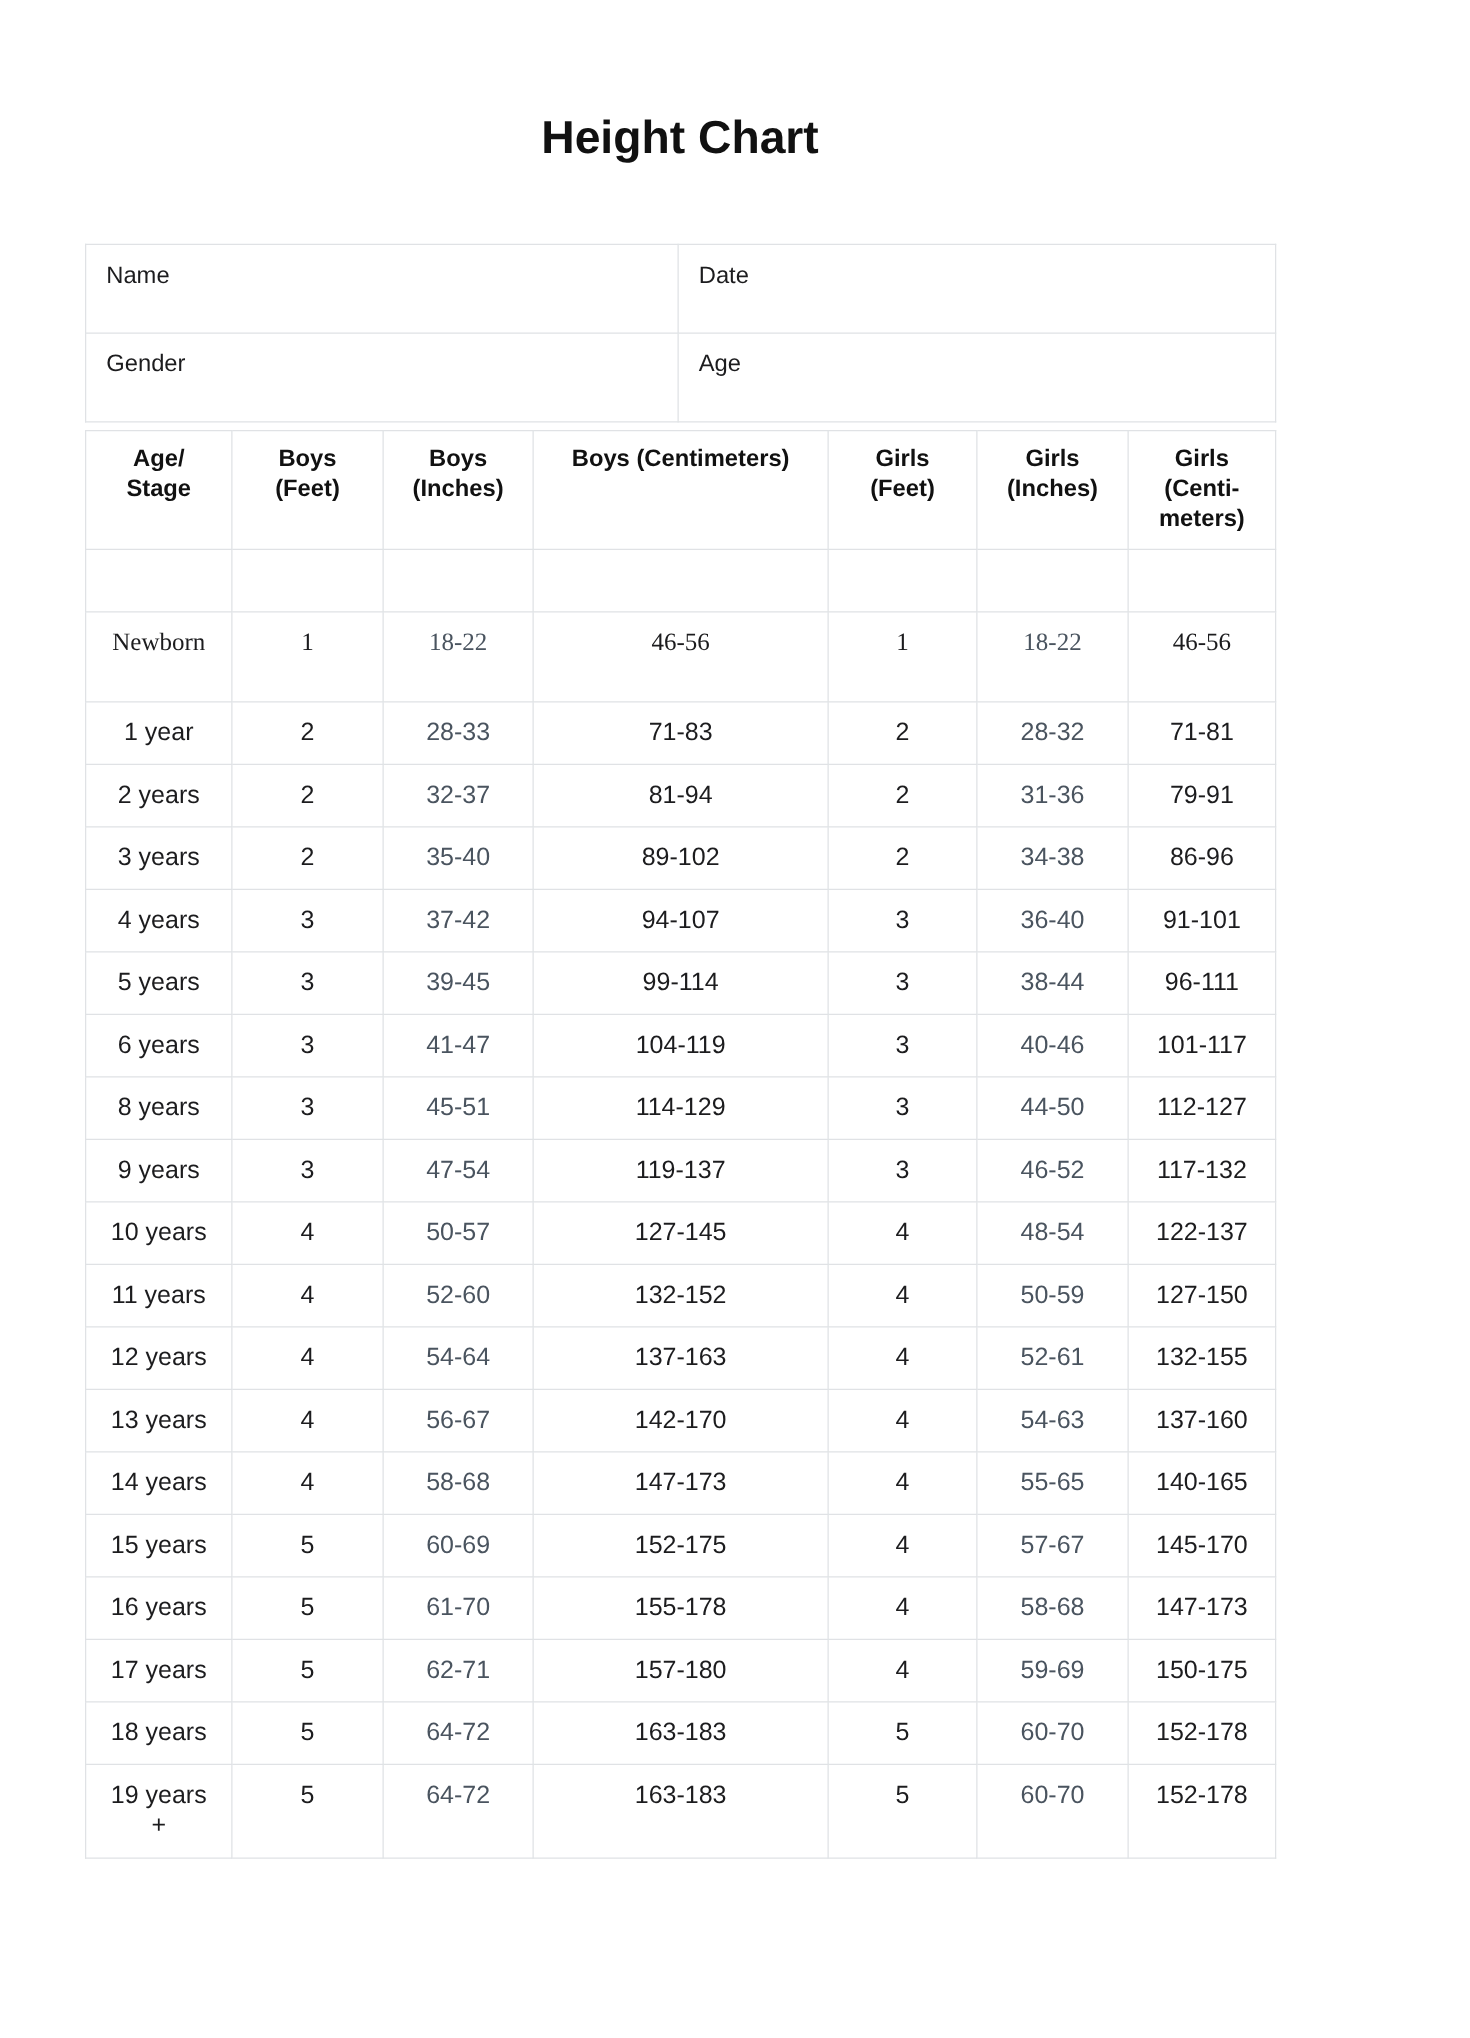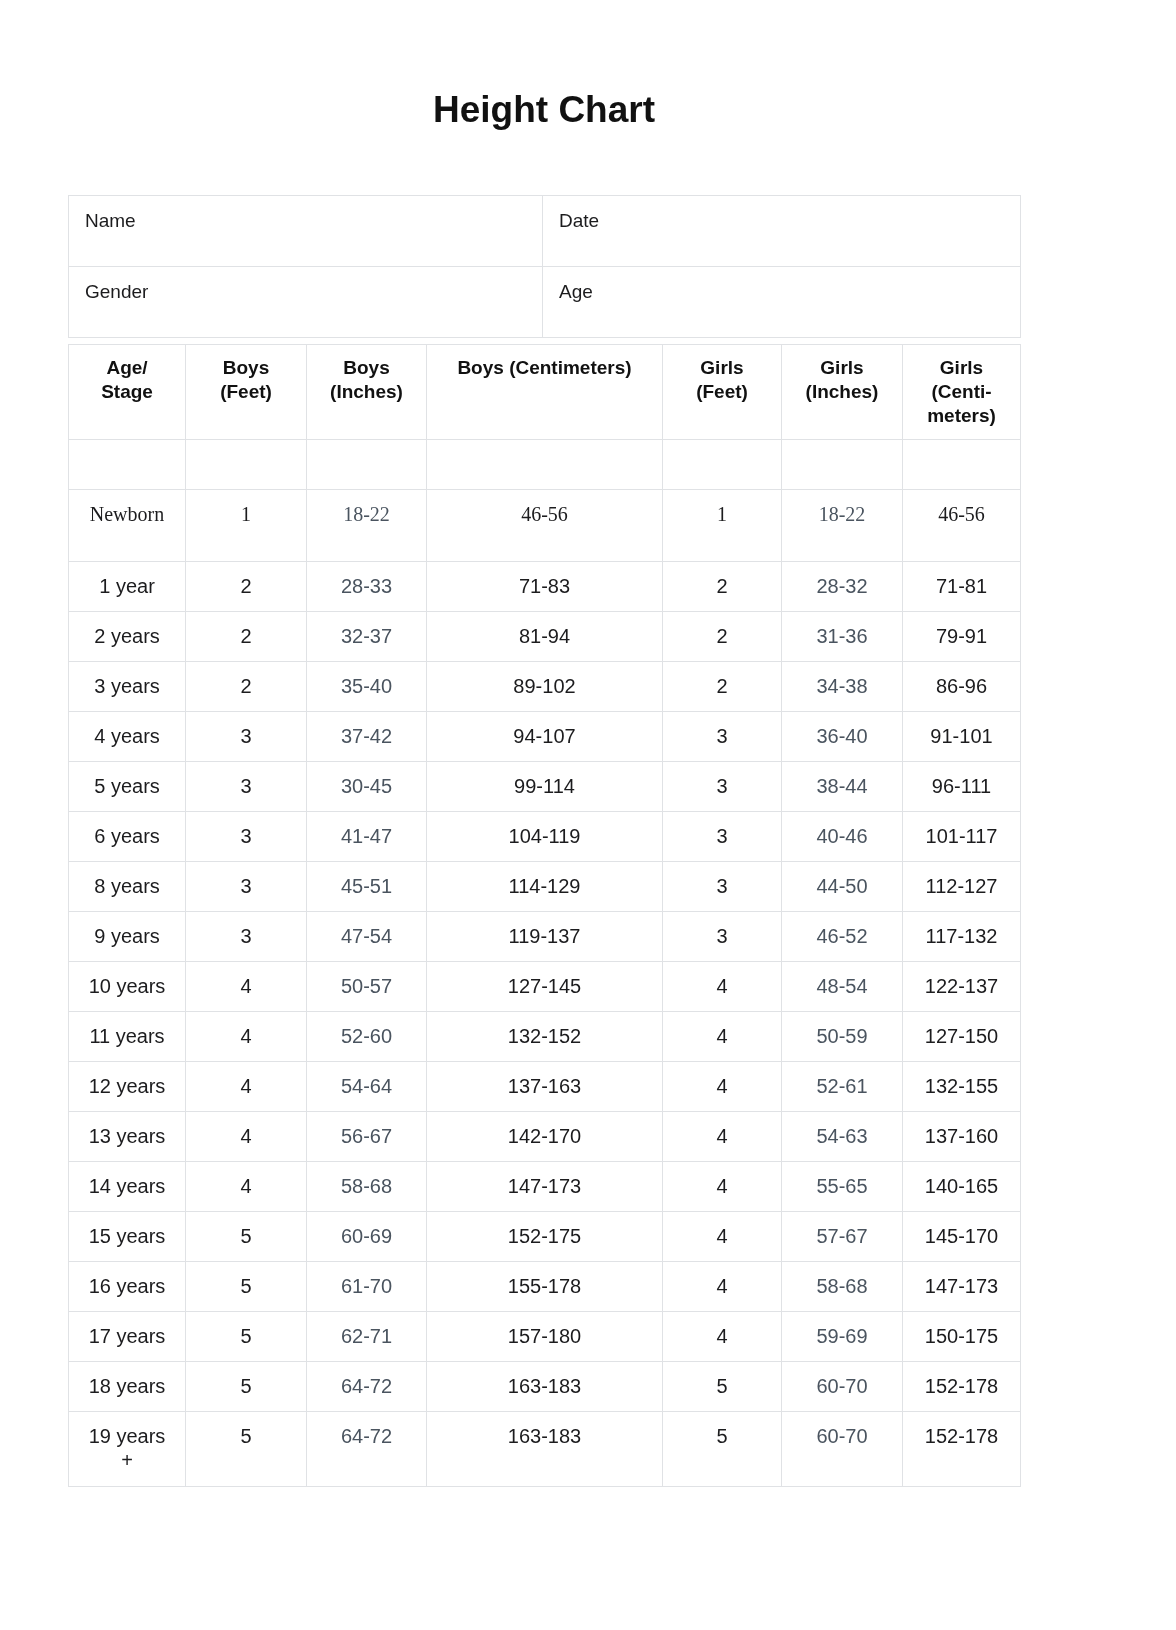--- a/index.html
+++ b/index.html
@@ -188,21 +188,21 @@
     <td>3</td>
     <td class="muted">37-42</td>
     <td>94-107</td>
     <td>3</td>
     <td class="muted">36-40</td>
     <td>91-101</td>
   </tr>
         <tr class="datarow">
     <td class="stage">5 years</td>
     <td>3</td>
-    <td class="muted">30-45</td>
+    <td class="muted">39-45</td>
     <td>99-114</td>
     <td>3</td>
     <td class="muted">38-44</td>
     <td>96-111</td>
   </tr>
         <tr class="datarow">
     <td class="stage">6 years</td>
     <td>3</td>
     <td class="muted">41-47</td>
     <td>104-119</td>

